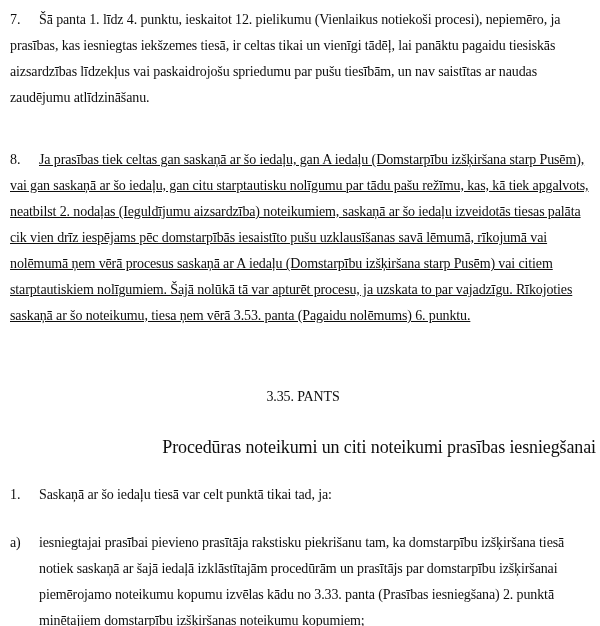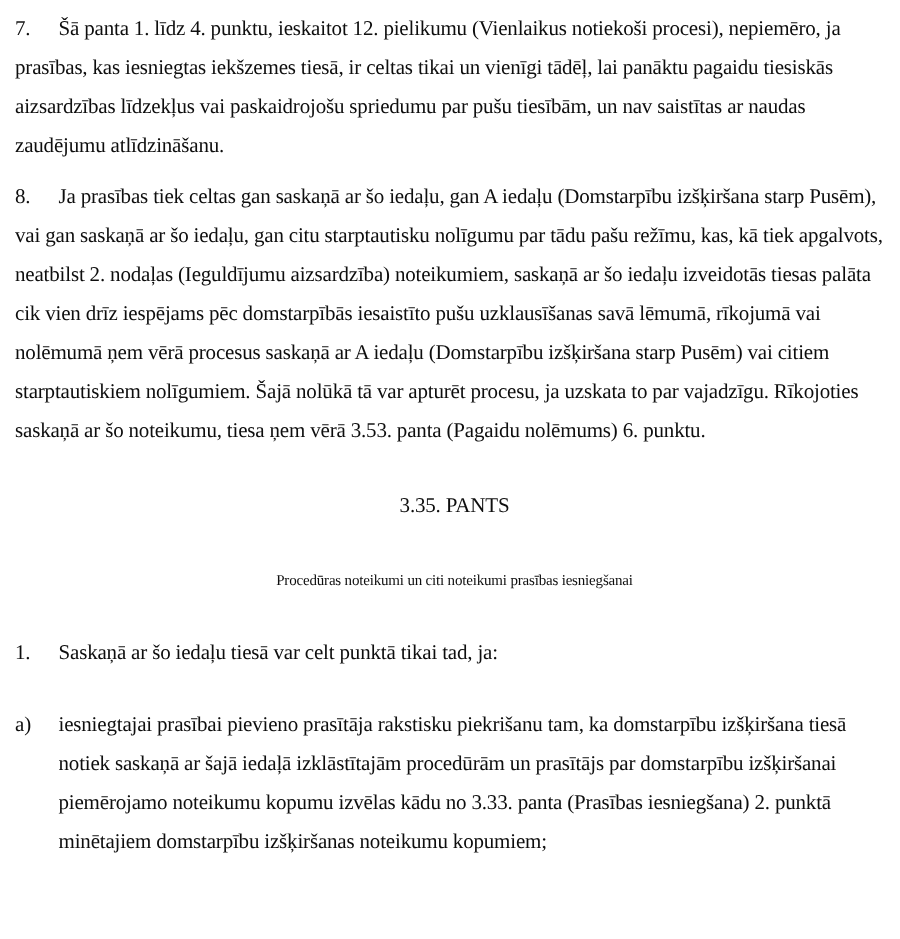--- a/index.html
+++ b/index.html
@@ -22,37 +22,38 @@
     font-family: "Liberation Serif", "DejaVu Serif", serif;
     font-size: 14px;
     letter-spacing: -0.12px;
     line-height: 26px;
     text-align: left;
   }
   .para {
     margin: 0;
   }
   .para-8 {
-    margin-top: 8px;
+    margin-top: 36px;
+    text-decoration: underline;
   }
   .marker {
     display: inline-block;
     width: 29px;
   }
   .heading {
-    margin: 24px 0 0 0;
+    margin: 55px 0 0 0;
     text-align: center;
     font-size: 14px;
     font-weight: normal;
     line-height: 26px;
   }
   .subtitle {
     margin: 24px 0 0 0;
-    text-align: center;
-    font-size: 10px;
+    text-align: right;
+    font-size: 18px;
     font-weight: normal;
     line-height: 26px;
     font-family: Liberation Serif, serif;
   }
   .item {
     display: flex;
     margin-top: 22px;
   }
   .item-marker {
     flex: 0 0 29px;

